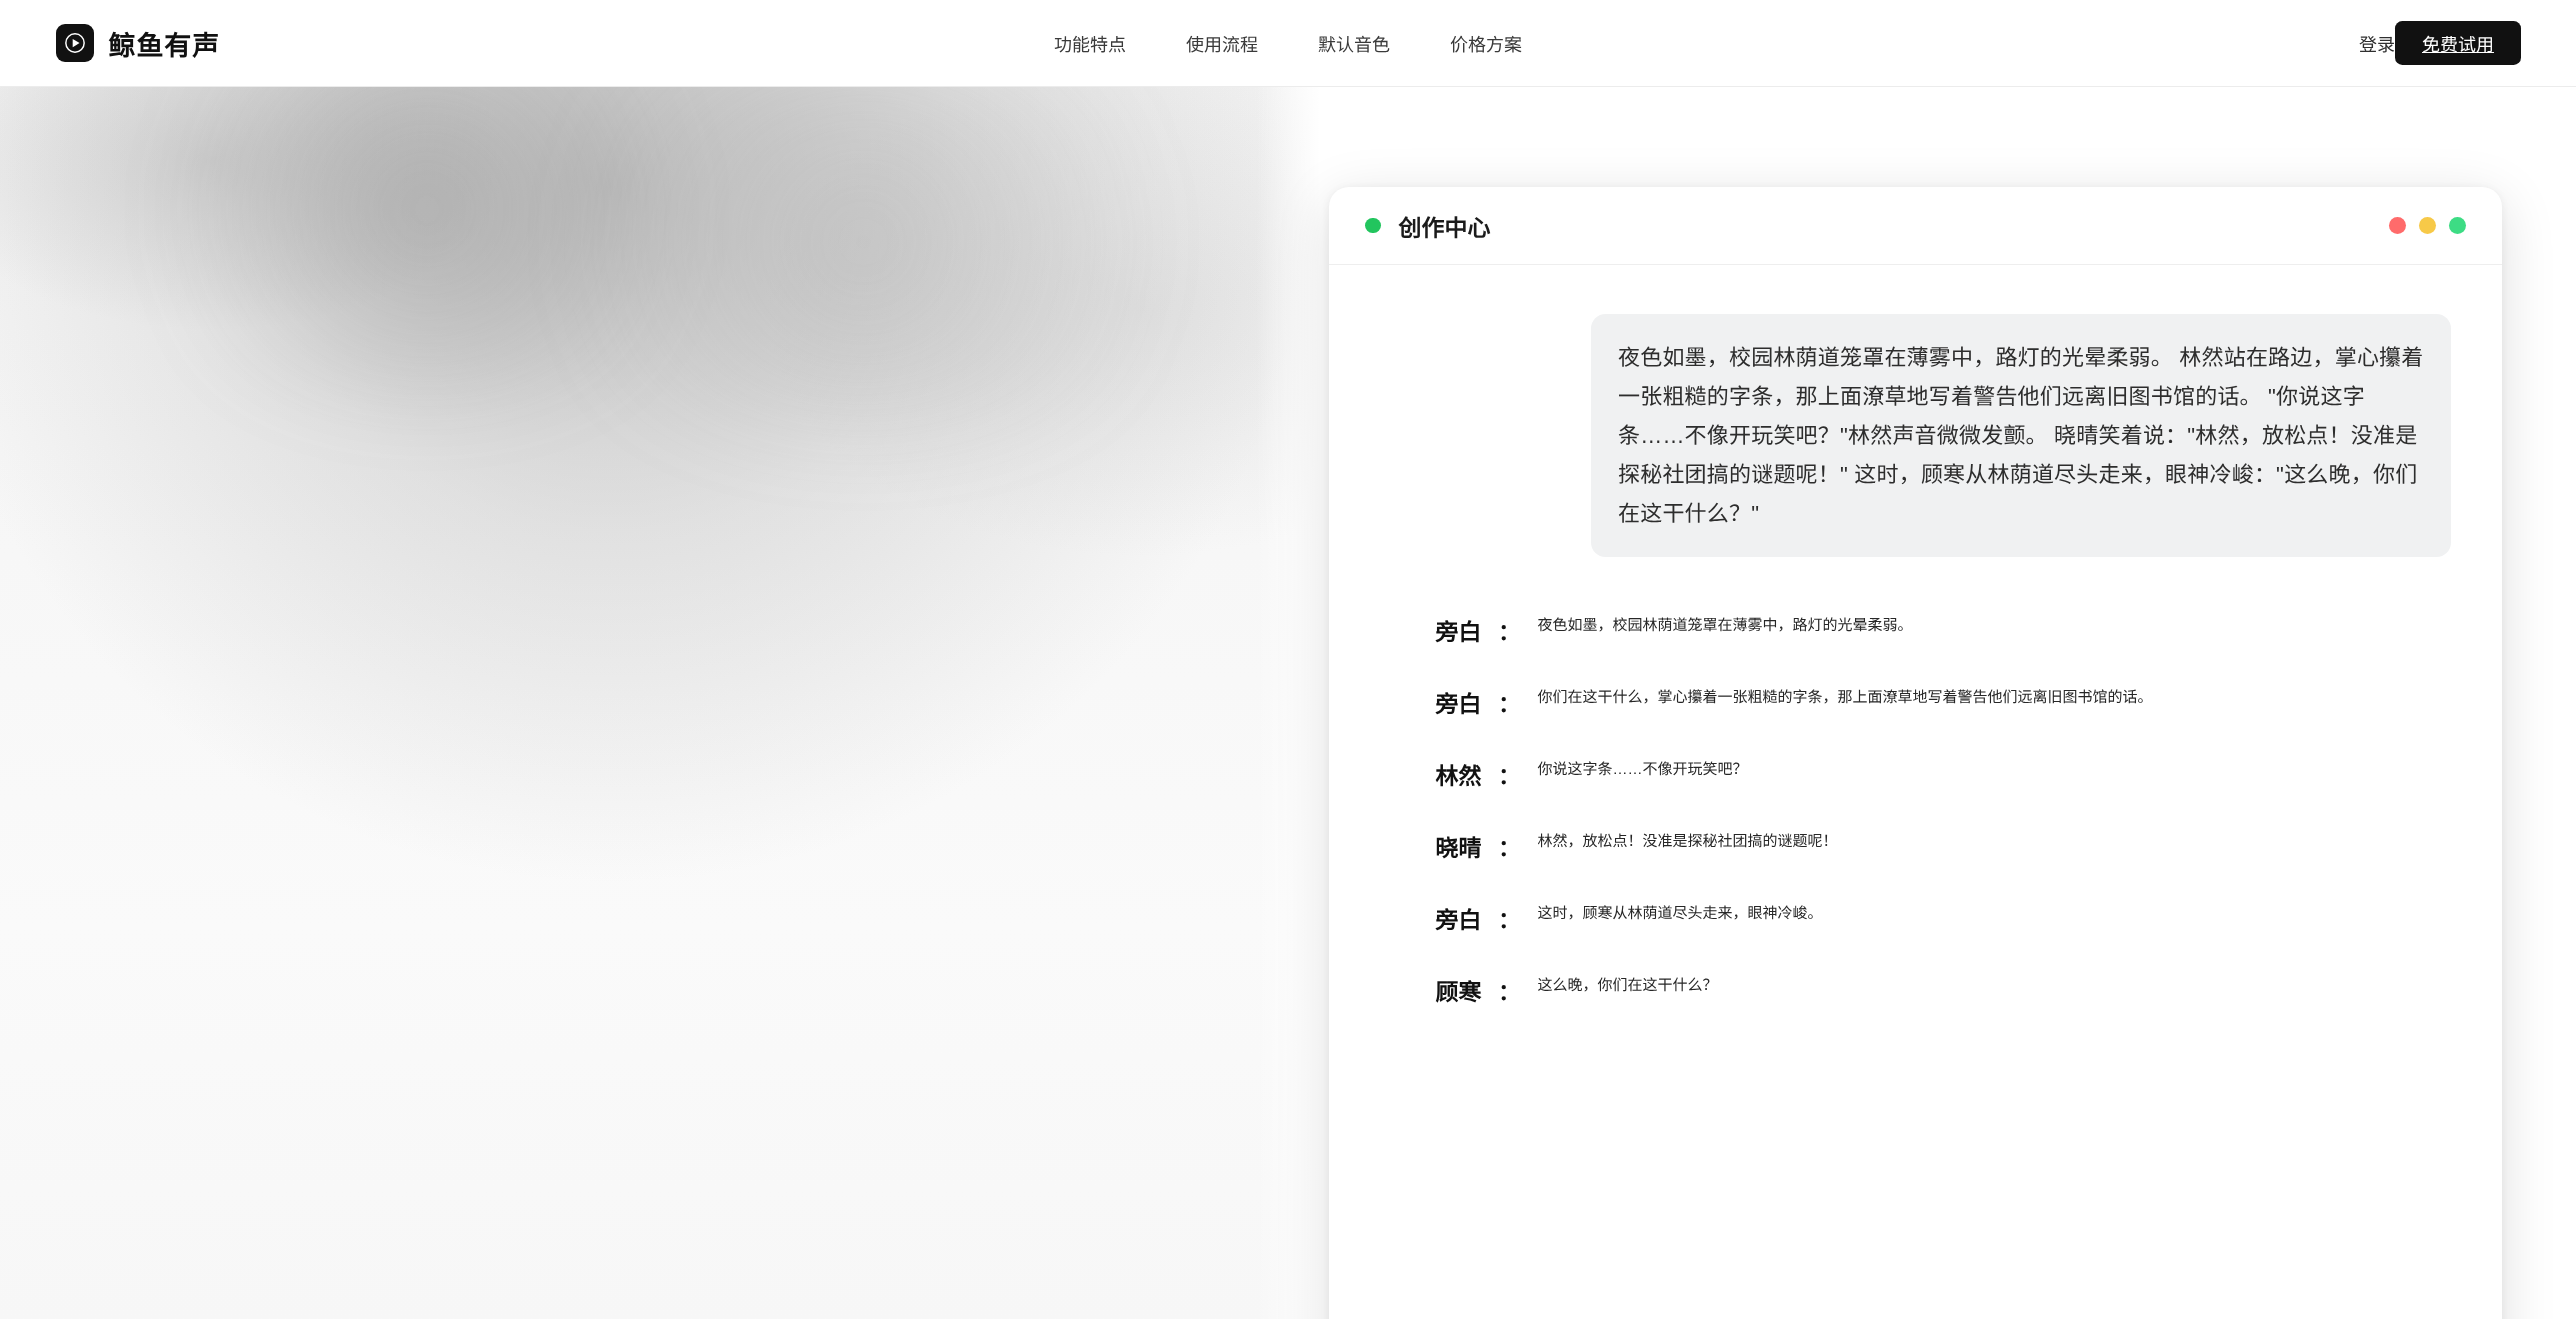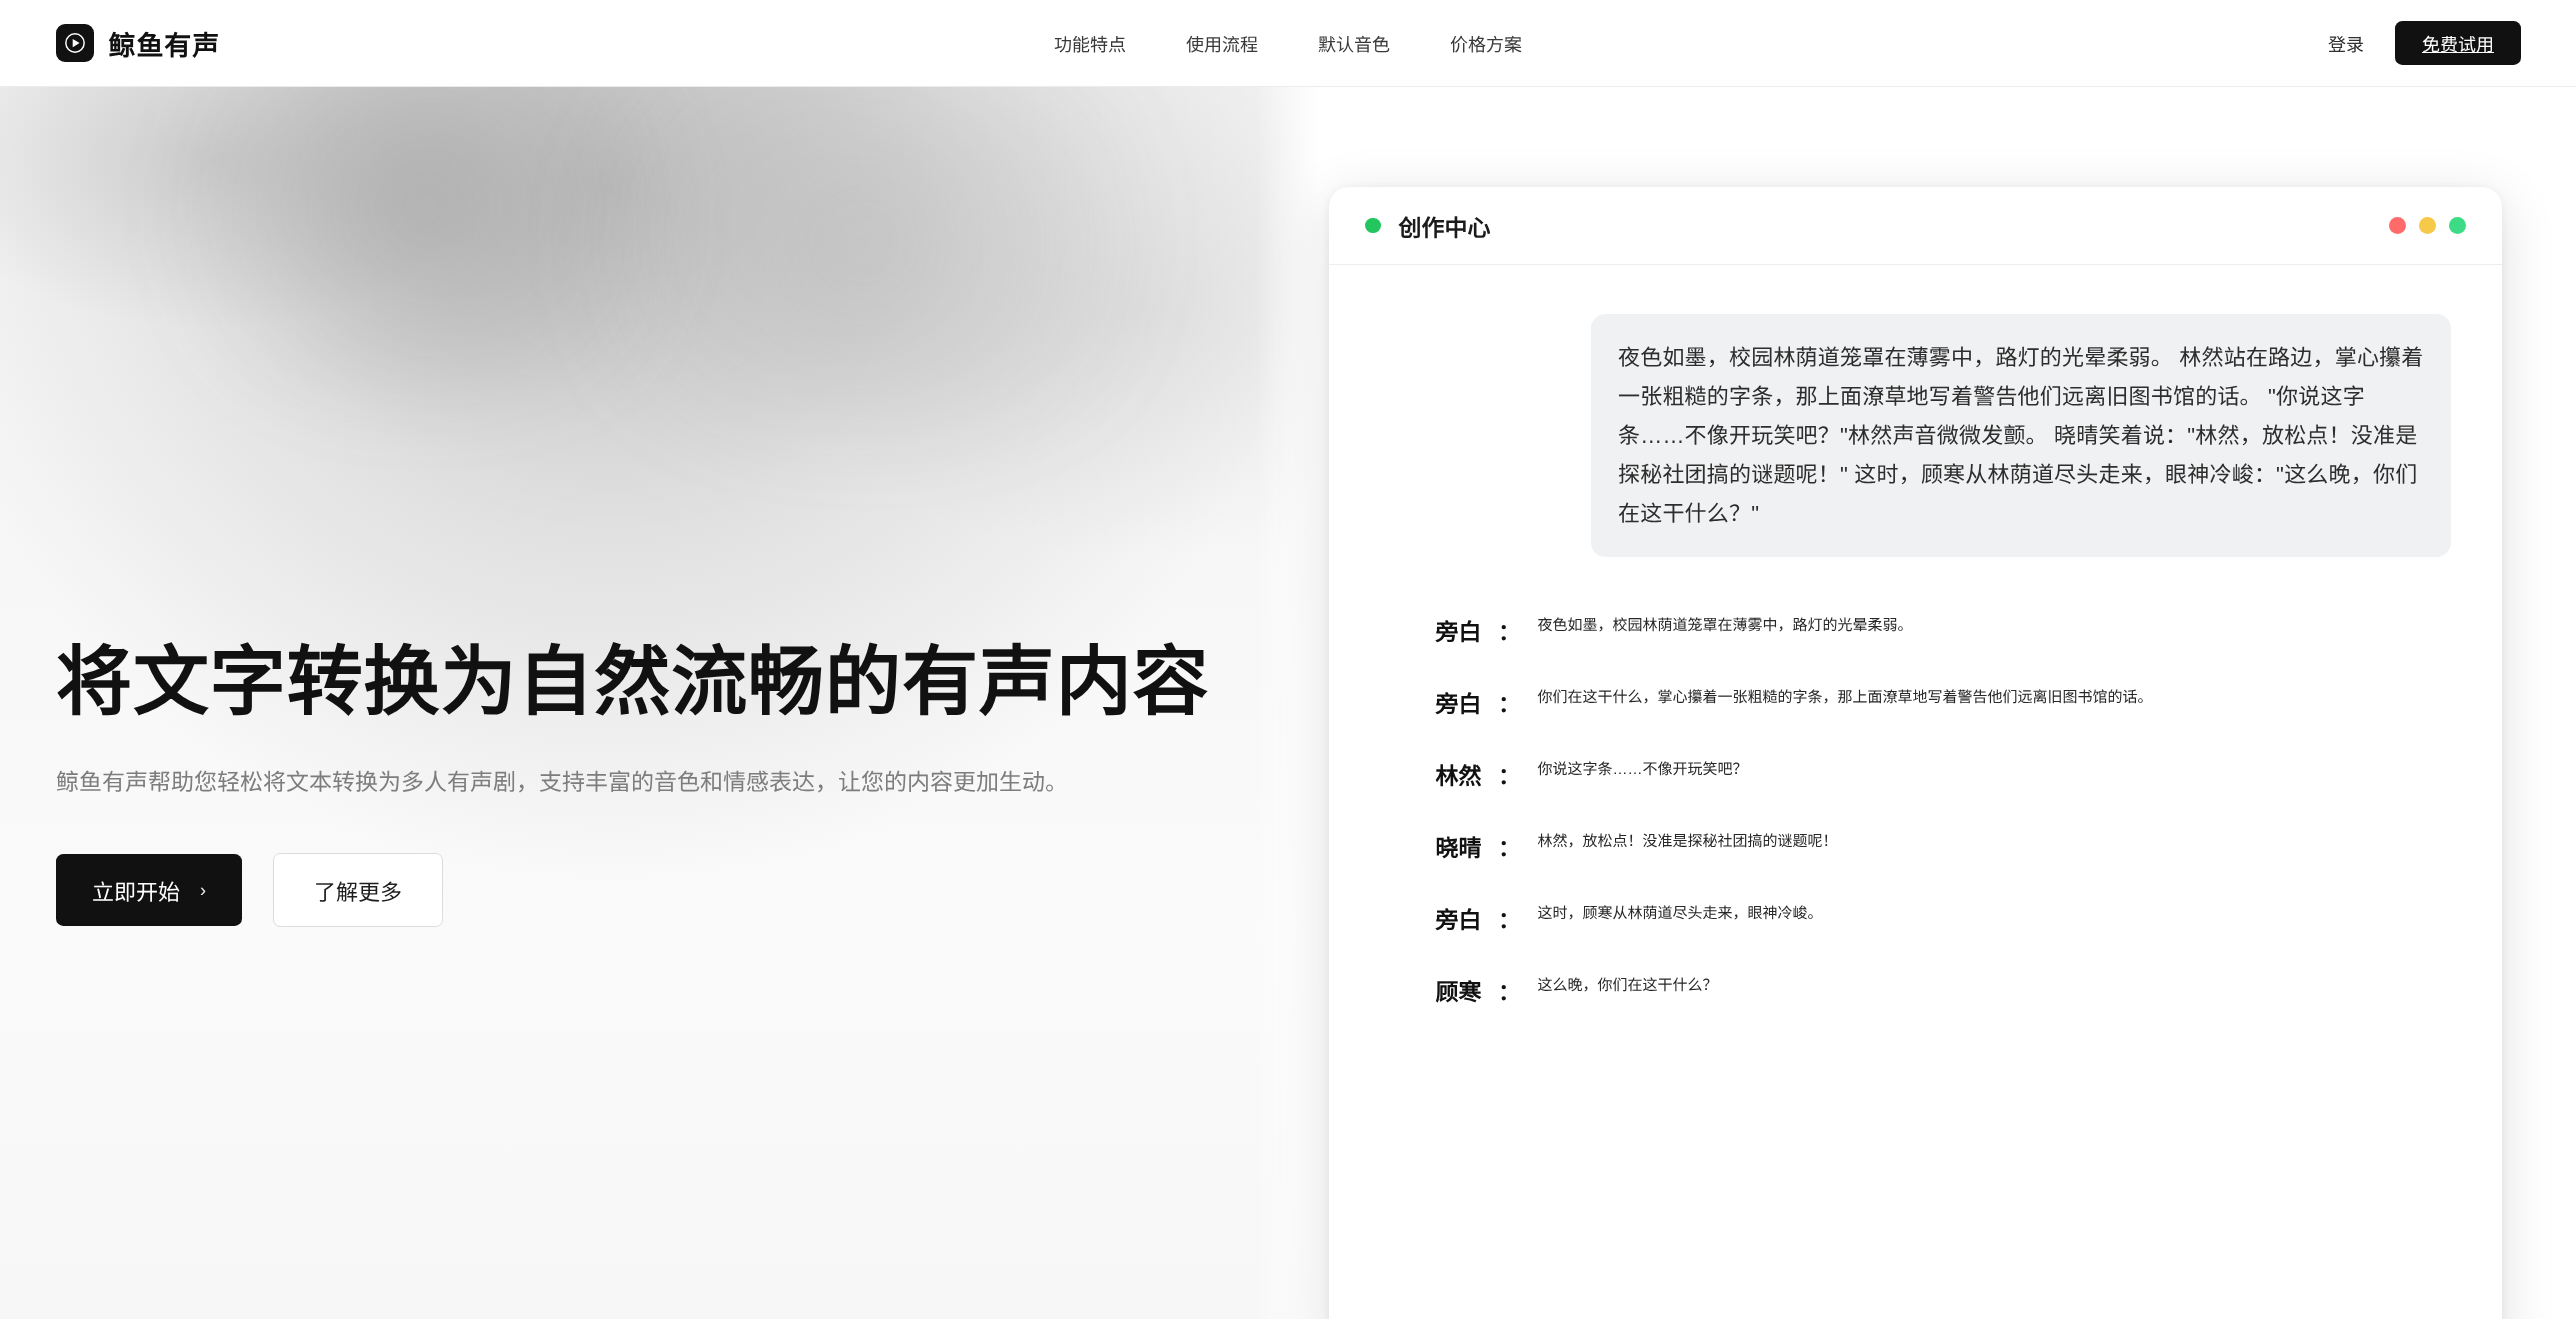--- a/index.html
+++ b/index.html
@@ -56,21 +56,20 @@
     font-size: 18px;
     color: #3a3a3a;
     cursor: pointer;
     white-space: nowrap;
   }
   .header-actions {
     margin-left: auto;
     margin-right: 55px;
     display: flex;
     align-items: center;
-    gap: 31px;
   }
   .login-link {
     font-size: 18px;
     color: #2f2f2f;
     cursor: pointer;
   }
   .trial-button {
     background: #111111;
     color: #ffffff;
     font-size: 18px;
@@ -297,31 +296,20 @@
   </div>
 </div>
 
 <div class="main">
 
   <div class="hero">
     <div class="hero-blob-a"></div>
     <div class="hero-blob-b"></div>
     <div class="hero-edge"></div>
 
-    <div class="hero-content">
-      <h1 class="hero-title">将文字转换为自然流畅的有声内容</h1>
-      <p class="hero-sub">鲸鱼有声帮助您轻松将文本转换为多人有声剧，支持丰富的音色和情感表达，让您的内容更加生动。</p>
-      <div class="hero-buttons">
-        <button class="btn-primary">
-          <span>立即开始</span>
-          <span class="chev">›</span>
-        </button>
-        <button class="btn-secondary">了解更多</button>
-      </div>
-    </div>
   </div>
 
   <div class="preview-card">
     <div class="preview-head">
       <span class="status-dot"></span>
       <span class="preview-title">创作中心</span>
       <div class="win-dots">
         <span class="win-dot red"></span>
         <span class="win-dot yellow"></span>
         <span class="win-dot green"></span>

